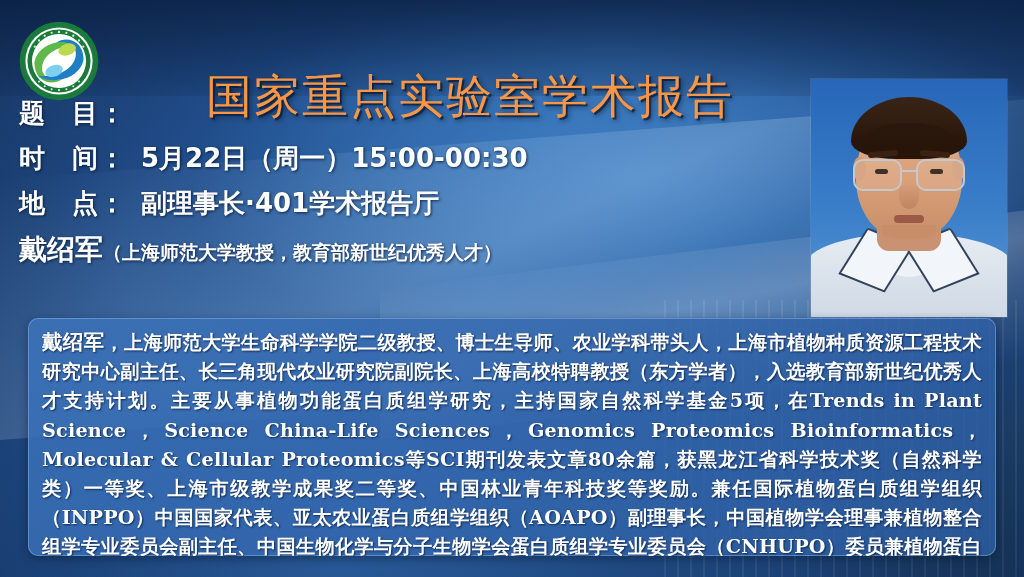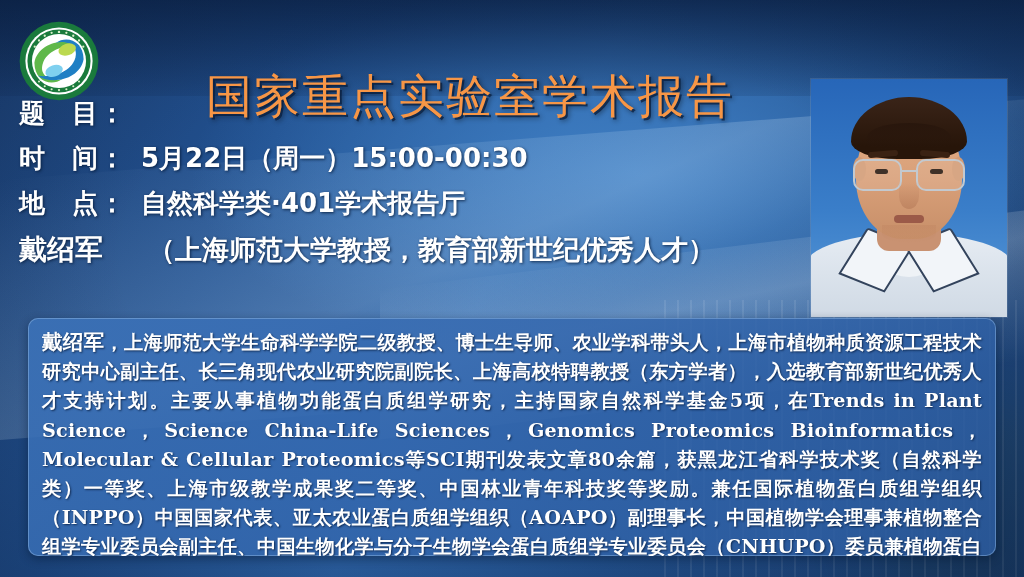--- a/index.html
+++ b/index.html
@@ -131,23 +131,22 @@
     letter-spacing: 1px;
   }
   .lbl .sp { display: inline-block; width: 26px; }
   .val {
     font-family: "DejaVu Sans", sans-serif;
     font-weight: bold;
     font-size: 26px;
   }
   .val.big { font-size: 27px; }
   .val .sub {
-    font-size: 27px;
-    font-weight: bold;
-    margin-left: 45px;
+    font-size: 19px;
+    font-weight: bold;
   }
   .val .nm { font-size: 28px; }
 
   
   .portrait {
     position: absolute;
     right: 17px; top: 79px;
     width: 196px; height: 238px;
     overflow: hidden;
     background: #2f6fbe;
@@ -339,21 +338,21 @@
       <span class="lbl"><span>题</span><span class="sp"></span><span>目</span><span>：</span></span>
     </div>
 
     <div class="row">
       <span class="lbl"><span>时</span><span class="sp"></span><span>间</span><span>：</span></span>
       <span class="val">5月22日（周一）15:00-00:30</span>
     </div>
 
     <div class="row">
       <span class="lbl"><span>地</span><span class="sp"></span><span>点</span><span>：</span></span>
-      <span class="val">自然科学类·401学术报告厅</span>
+      <span class="val">副理事长·401学术报告厅</span>
     </div>
 
     <div class="row">
       <span class="val big"><span class="nm">戴绍军</span><span class="sub">（上海师范大学教授，教育部新世纪优秀人才）</span></span>
     </div>
 
 
   </div>
 
   <div class="portrait">

